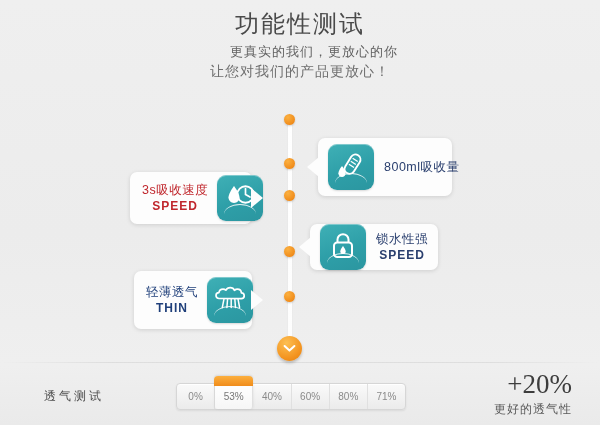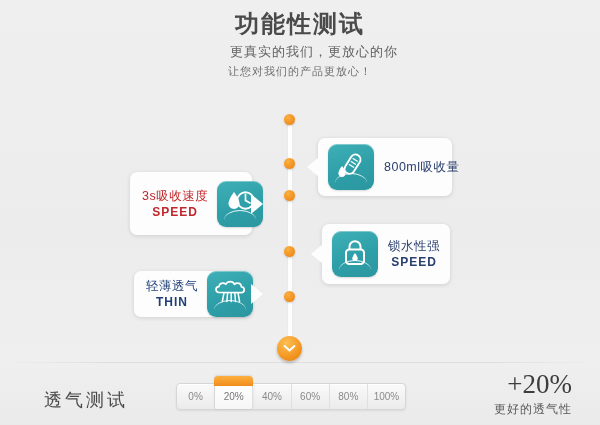--- a/index.html
+++ b/index.html
@@ -10,25 +10,25 @@
     position:relative;
   }
   #stage{
     position:absolute;inset:0;
     background:linear-gradient(180deg,#efefef 0%,#ececec 55%,#efefef 86%,#eaeaea 100%);
   }
 
   
   .header{position:absolute;left:0;top:8px;width:600px;text-align:center;}
   .h-title{
-    font-size:24px;color:#4a4a4a;letter-spacing:2px;font-weight:700;
+    font-size:24px;color:#4a4a4a;letter-spacing:2px;font-weight:400;
     line-height:32px;
   }
   .h-sub1{font-size:13px;color:#616161;letter-spacing:1px;line-height:20px;margin-top:2px;margin-left:28px;}
-  .h-sub2{font-size:11px;color:#6e6e6e;letter-spacing:1px;line-height:18px;}
+  .h-sub2{font-size:14px;color:#6e6e6e;letter-spacing:1px;line-height:18px;}
 
   
   .timeline{position:absolute;left:288px;top:118px;width:4px;height:232px;
     background:linear-gradient(180deg,#ffffff,#fdfdfd);border-radius:2px;
     box-shadow:0 0 2px rgba(0,0,0,.06);}
   .dot{position:absolute;width:11px;height:11px;border-radius:50%;
     background:radial-gradient(circle at 35% 30%,#fbb040,#f08c1b 70%,#e07f12);
     box-shadow:0 1px 2px rgba(0,0,0,.18);left:284px;}
   .endcap{position:absolute;left:277px;width:25px;height:25px;border-radius:50%;
     background:radial-gradient(circle at 38% 28%,#fdbf52,#f3931f 65%,#e07f10);
@@ -70,21 +70,21 @@
   .t-en{font-size:12px;font-weight:bold;line-height:15px;letter-spacing:1px;}
   .red .t-cn,.red .t-en{color:#c0272d;}
   .blue .t-cn,.blue .t-en{color:#1f3f7a;}
   .navy .t-cn,.navy .t-en{color:#2a3f6e;}
   .left .txt{margin-right:9px;text-align:center;}
   .right .txt{margin-left:10px;text-align:center;}
 
   
   .divider{position:absolute;left:0;top:362px;width:600px;height:1px;
     background:linear-gradient(90deg,rgba(0,0,0,0) 0%,rgba(0,0,0,.07) 18%,rgba(0,0,0,.07) 82%,rgba(0,0,0,0) 100%);}
-  .btest{position:absolute;left:44px;top:388px;font-size:18px;color:#4a4a4a;letter-spacing:3px;}
+  .btest{position:absolute;left:44px;top:388px;font-size:12px;color:#4a4a4a;letter-spacing:3px;}
 
   .slider{position:absolute;left:176px;top:383px;width:228px;height:25px;
     background:linear-gradient(180deg,#fafafa,#ebebeb);
     border:1px solid #d6d6d6;border-radius:4px;
     box-shadow:inset 0 1px 0 #fff,0 1px 2px rgba(0,0,0,.08);
     display:flex;overflow:visible;}
   .seg{flex:1;display:flex;align-items:center;justify-content:center;
     font-size:10px;color:#8a8a8a;position:relative;
     border-right:1px solid #e0e0e0;}
   .seg:last-child{border-right:none;}
@@ -117,21 +117,21 @@
   <div class="dot" style="top:158px"></div>
   <div class="dot" style="top:190px"></div>
   <div class="dot" style="top:246px"></div>
   <div class="dot" style="top:291px"></div>
   <div class="endcap" style="top:336px">
     <svg width="13" height="9" viewBox="0 0 13 9" aria-hidden="true">
       <path d="M1.6 2 L6.5 6.6 L11.4 2" fill="none" stroke="#ffffff" stroke-width="2" stroke-linecap="round" stroke-linejoin="round"></path>
     </svg>
   </div>
 
-  <div class="card left red" style="left:130px;top:172px;width:122px;height:63px;box-sizing:border-box;">
+  <div class="card left red" style="left:130px;top:172px;width:122px;height:52px;box-sizing:border-box;">
     <div class="txt">
       <div class="t-cn">3s吸收速度</div>
       <div class="t-en">SPEED</div>
     </div>
     <div class="ic">
       <svg width="34" height="30" viewBox="0 0 34 30" aria-hidden="true">
         <path d="M11 3 C11 3 5.5 10.2 5.5 14.3 C5.5 17.6 7.9 20 11 20 C14.1 20 16.5 17.6 16.5 14.3 C16.5 10.2 11 3 11 3 Z" fill="#ffffff"></path>
         <circle cx="22.5" cy="11.5" r="8.2" fill="none" stroke="#ffffff" stroke-width="1.9"></circle>
         <path d="M22.5 5.6 L22.5 11.5 L27 14" fill="none" stroke="#ffffff" stroke-width="1.7" stroke-linecap="round"></path>
       </svg>
@@ -152,37 +152,37 @@
         </g>
         <path d="M7 14 C7 14 3.4 18.6 3.4 21.2 C3.4 23.3 5 24.9 7 24.9 C9 24.9 10.6 23.3 10.6 21.2 C10.6 18.6 7 14 7 14 Z" fill="#ffffff"></path>
       </svg>
       <div class="base"></div>
     </div>
     <div class="txt">
       <div class="t-cn">800ml吸收量</div>
     </div>
   </div>
 
-  <div class="card right navy" style="left:322px;top:224px;width:128px;height:60px;box-sizing:border-box;">
+  <div class="card right navy" style="left:310px;top:224px;width:128px;height:46px;box-sizing:border-box;">
     <div class="tail l"></div>
     <div class="ic">
       <svg width="26" height="30" viewBox="0 0 26 30" aria-hidden="true">
         <path d="M7.5 10.5 L7.5 7.5 C7.5 4.6 9.9 2.2 13 2.2 C16.1 2.2 18.5 4.6 18.5 7.5 L18.5 10.5" fill="none" stroke="#ffffff" stroke-width="2"></path>
         <rect x="4" y="10.5" width="18" height="14.5" rx="3.2" ry="3.2" fill="none" stroke="#ffffff" stroke-width="2"></rect>
         <path d="M13 14 C13 14 10.3 17.4 10.3 19.4 C10.3 20.9 11.5 22.1 13 22.1 C14.5 22.1 15.7 20.9 15.7 19.4 C15.7 17.4 13 14 13 14 Z" fill="#ffffff"></path>
       </svg>
       <div class="base"></div>
     </div>
     <div class="txt">
       <div class="t-cn">锁水性强</div>
       <div class="t-en">SPEED</div>
     </div>
   </div>
 
-  <div class="card left blue" style="left:134px;top:271px;width:118px;height:46px;box-sizing:border-box;">
+  <div class="card left blue" style="left:134px;top:271px;width:118px;height:58px;box-sizing:border-box;">
     <div class="txt">
       <div class="t-cn">轻薄透气</div>
       <div class="t-en">THIN</div>
     </div>
     <div class="ic">
       <svg width="34" height="28" viewBox="0 0 34 28" aria-hidden="true">
         <path d="M6 12.5 C4.2 12.5 3 11.1 3 9.5 C3 7.9 4.3 6.6 5.9 6.6
                  C6.2 4.6 7.9 3.1 10 3.1 C11.1 3.1 12.1 3.5 12.9 4.2
                  C13.7 2.6 15.3 1.6 17.2 1.6 C19.1 1.6 20.8 2.7 21.5 4.3
                  C22.3 3.6 23.3 3.2 24.4 3.2 C26.5 3.2 28.2 4.8 28.4 6.8
@@ -197,25 +197,25 @@
     </div>
     <div class="tail r"></div>
   </div>
 
   <div class="divider"></div>
 
   <div class="btest">透气测试</div>
 
   <div class="slider">
     <div class="seg">0%</div>
-    <div class="seg active">20%</div>
+    <div class="seg active">53%</div>
     <div class="seg">40%</div>
     <div class="seg">60%</div>
     <div class="seg">80%</div>
-    <div class="seg">100%</div>
+    <div class="seg">71%</div>
   </div>
 
   <div class="plus">
     <div class="plus-num">+20%</div>
     <div class="plus-cn">更好的透气性</div>
   </div>
 
 </div>
 
 </body></html>

